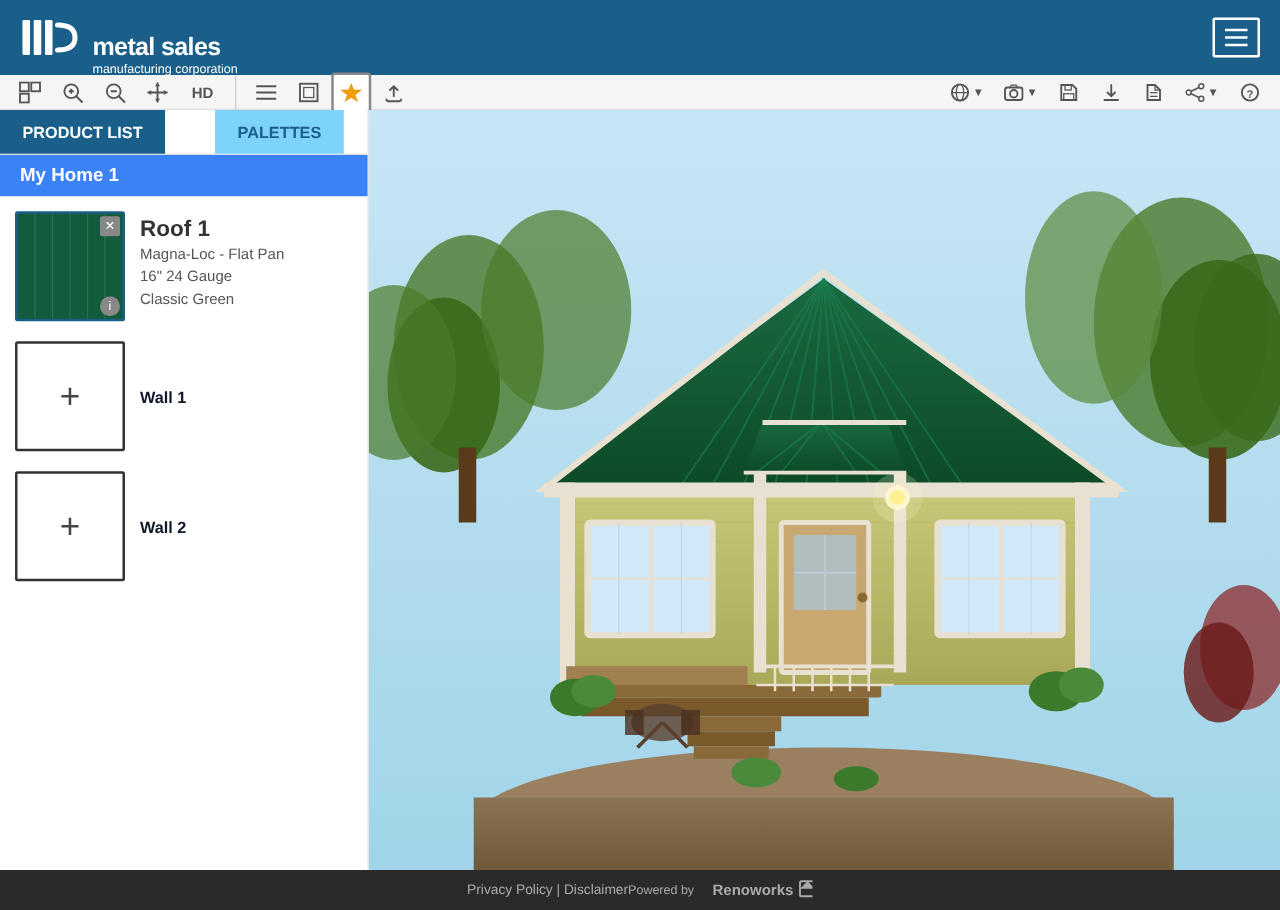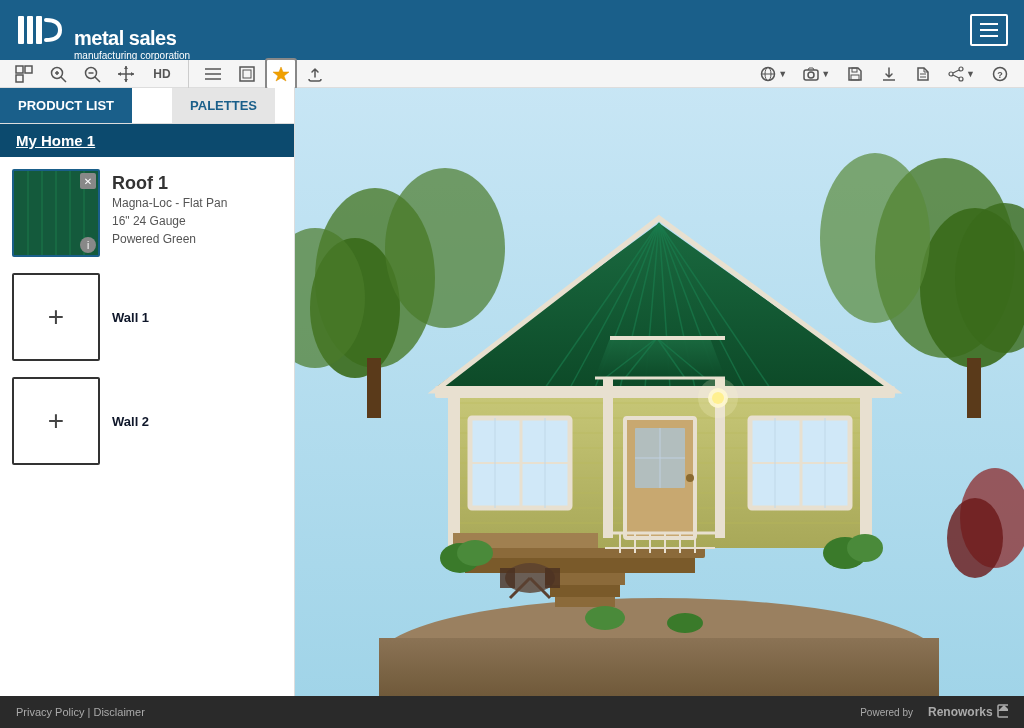--- a/index.html
+++ b/index.html
@@ -93,29 +93,28 @@
       font-weight: bold;
       border: none;
       background: transparent;
     }
     .sidebar-tab.active {
       background: #1a5f8a;
       color: white;
     }
     .sidebar-tab:not(.active) {
       color: #1a5f8a;
-      background: #e5e5e5;
+      background: #7dd3fc;
     }
     .sidebar-home-label {
-      background: #0c4a6e;
+      background: #3b82f6;
       color: white;
       padding: 8px 16px;
       font-size: 15px;
       font-weight: bold;
-      text-decoration: underline;
     }
     .sidebar-content {
       flex: 1;
       overflow-y: auto;
       padding: 12px;
     }
 
     
     .product-item {
       display: flex;
@@ -213,21 +212,21 @@
       width: 100%;
       height: 100%;
     }
 
     
     .footer {
       background: #2a2a2a;
       height: 32px;
       display: flex;
       align-items: center;
-      justify-content: space-between;
+      justify-content: center;
       padding: 0 16px;
       flex-shrink: 0;
     }
     .footer-links { color: #aaa; font-size: 11px; }
     .footer-links a { color: #aaa; text-decoration: none; }
     .footer-brand { color: #aaa; font-size: 10px; display: flex; align-items: center; gap: 15px; }
 
     
     .toolbar-right {
       display: flex;
@@ -423,21 +422,21 @@
             <line x1="56" y1="0" x2="56" y2="84" stroke="#1a7a4a" stroke-width="1"></line>
             <line x1="70" y1="0" x2="70" y2="84" stroke="#1a7a4a" stroke-width="1"></line>
           </svg>
           <div class="thumb-close">✕</div>
           <div class="thumb-info">i</div>
         </div>
         <div class="product-info">
           <div class="product-name">Roof 1</div>
           <div class="product-detail">Magna-Loc - Flat Pan</div>
           <div class="product-detail">16" 24 Gauge</div>
-          <div class="product-detail">Powered Green</div>
+          <div class="product-detail">Classic Green</div>
         </div>
       </div>
 
       <div class="product-add-item">
         <div class="add-thumbnail">
           <span class="add-icon">+</span>
         </div>
         <span class="add-label">Wall 1</span>
       </div>
 

